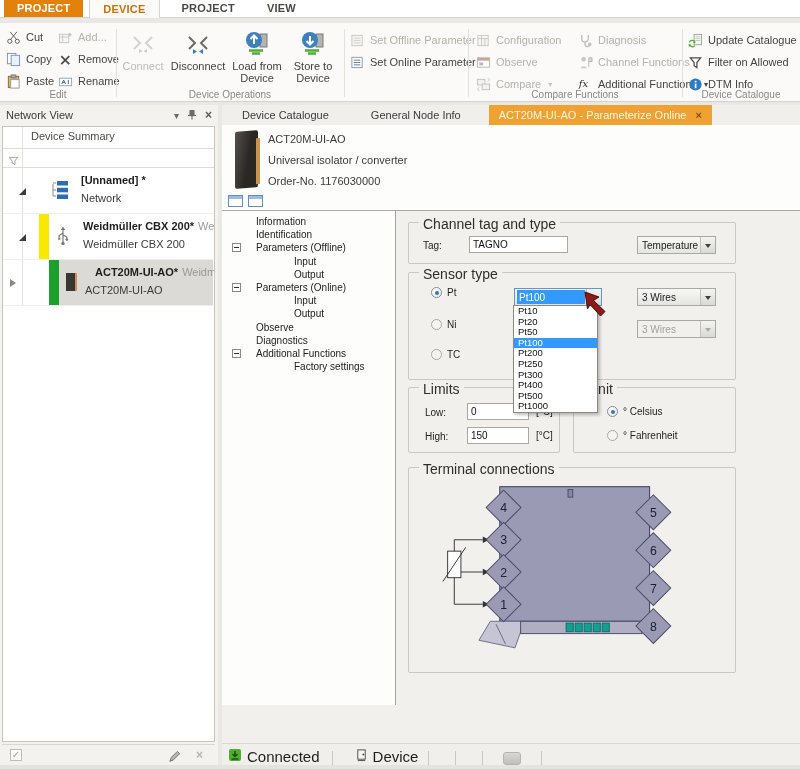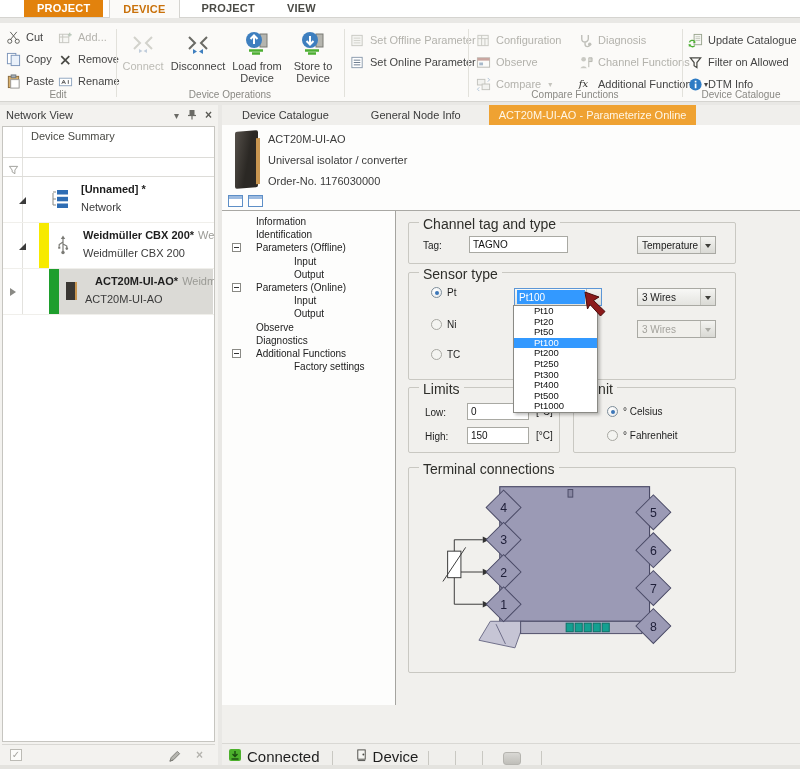--- a/index.html
+++ b/index.html
@@ -2,21 +2,21 @@
 <html><head>
 <meta charset="utf-8">
 <style>
   * { margin:0; padding:0; box-sizing:border-box; }
   body { font-family:"Liberation Sans", sans-serif; background:#d8d7d3; }
   .screen { position:relative; width:800px; height:769px; background:#E9E8E5; overflow:hidden;
             font-family:"Liberation Sans", sans-serif; }
 
   
   .appbar { position:absolute; left:0; top:0; right:0; height:18px; background:#FFFFFF;
-            border-bottom:1px solid #D5D4D0; display:flex; align-items:flex-end; padding-left:24px; }
+            border-bottom:1px solid #D5D4D0; display:flex; align-items:flex-end; padding-left:4px; }
   .atab { font-size:11px; font-weight:bold; padding:4px 13px 3px; color:#3B3B3B; letter-spacing:.2px; }
   .atab.project { background:#E2820D; color:#FFFFFF; }
   .atab.active { background:#FBFAF8; color:#C9710A; border:1px solid #D5D4D0; border-bottom:none;
                  margin:0 6px -1px 6px; position:relative; z-index:2; }
   .atab.plain { font-weight:bold; color:#4A4A45; padding:4px 16px 3px; }
 
   
   .ribbon { position:absolute; left:0; top:23px; right:0; height:79px; background:#FBFAF8;
             border-bottom:1px solid #D5D4D0; }
   .rsep { position:absolute; top:6px; bottom:4px; width:1px; background:#E2E1DB; }
@@ -32,21 +32,21 @@
   .drop { font-size:8px; color:#777; margin-left:2px; }
   .sbtn.dis .drop { color:#C5C4BE; }
 
   
   .netview { position:absolute; left:0; top:105px; width:218px; bottom:4px; background:#F3F2EF; }
   .nv-title { height:20px; display:flex; align-items:center; font-size:11px; color:#3B3B3B; padding:0 6px; }
   .nv-title .t { flex:1; }
   .nv-ticon { font-size:10px; color:#6A6A65; margin-left:8px; }
   .nv-table { position:absolute; left:2px; right:3px; top:21px; bottom:23px; background:#FFFFFF;
               border:1px solid #C6C5C0; overflow:hidden; }
-  .nv-head { height:31px; line-height:19px; font-size:11px; color:#4A4A45; padding-left:28px;
+  .nv-head { height:22px; line-height:19px; font-size:11px; color:#4A4A45; padding-left:28px;
              border-bottom:1px solid #DDDCD8; position:relative; }
   .nv-filter { height:19px; border-bottom:1px solid #DDDCD8; position:relative; }
   .gutline { position:absolute; left:0; top:0; bottom:0; width:20px; border-right:1px solid #E3E2DE; }
   .nrow { position:relative; height:46px; border-bottom:1px solid #F0EFEB; }
   .exp { position:absolute; left:16px; top:20px; width:0; height:0;
          border-left:7px solid transparent; border-bottom:7px solid #3B3B3B; }
   .bar { position:absolute; top:0; bottom:0; width:10px; }
   .sel-rect { position:absolute; left:46px; right:1px; top:0; bottom:0; background:#DBDAD6; }
   .ntext { position:absolute; top:6px; font-size:11px; white-space:nowrap; }
   .ntext .b { font-weight:bold; color:#1E1E1E; }
@@ -56,21 +56,21 @@
                border-left:6px solid #8A8A85; border-top:4px solid transparent; border-bottom:4px solid transparent; }
   .nv-foot { position:absolute; left:2px; right:3px; bottom:0; height:21px; background:#F3F2EF;
              border-top:1px solid #D9D8D4; }
   .chk { position:absolute; left:8px; top:4px; width:12px; height:12px; border:1px solid #BCBBB5;
          background:#FCFCFA; font-size:10px; line-height:10px; color:#A5A49F; text-align:center; }
   .xclose { color:#B5B4AF; font-size:12px; font-weight:bold; }
 
   
   .docbar { position:absolute; left:222px; top:105px; right:0; height:20px; background:#F0EFEC; display:flex; }
   .dtab { font-size:11px; color:#3B3B3B; line-height:20px; padding:0 14px; white-space:nowrap; }
-  .dtab.active { background:#EFA232; color:#FFF6E6; display:flex; align-items:center; gap:9px; padding:0 10px;flex-direction:column; }
+  .dtab.active { background:#EFA232; color:#FFF6E6; display:flex; align-items:center; gap:9px; padding:0 10px; }
   .dtab.active .xo { color:#8F4E08; font-weight:bold; font-size:11px; }
 
   .devheader { position:absolute; left:222px; top:125px; right:0; height:86px; background:#FDFDFC; }
   .thumb { position:absolute; left:13px; top:6px; width:23px; height:57px; background:linear-gradient(100deg,#55504A,#2B2824 55%);
            border-radius:2px; transform:skewY(-4deg); }
   .thumb::after { content:""; position:absolute; right:-2px; top:8px; bottom:3px; width:4px; background:#C89550; }
   .dh-line { position:absolute; left:46px; font-size:11px; color:#3B3B3B; white-space:nowrap; }
   .wicon { position:absolute; width:15px; height:12px; border:1px solid #5E8FC7; background:#fff; }
   .wicon::before { content:""; position:absolute; left:0; top:0; right:0; height:3px; background:#9DBBE0; }
   .hdiv { position:absolute; left:222px; top:210px; right:0; height:1px; background:#A9A8A4; }
@@ -101,21 +101,21 @@
 
   .radio { position:absolute; display:flex; align-items:center; gap:5px; font-size:10px; color:#1E1E1E; }
   .radio .dot { width:11px; height:11px; border-radius:50%; border:1px solid #7E8E9A;
                 background:radial-gradient(circle at 35% 30%, #fff, #E6E8EA); position:relative; }
   .radio.sel .dot::after { content:""; position:absolute; left:2.5px; top:2.5px; width:4px; height:4px;
                            border-radius:50%; background:#3C76B8; }
   .radio.grey .dot { border-color:#A8A8A2; background:#F4F4F1; }
 
   .ddl { position:absolute; left:291px; top:94px; width:85px; background:#fff; border:1px solid #8A8A85;
          box-shadow:2px 2px 3px rgba(0,0,0,.25); z-index:6; }
-  .ddl .it { height:10.6px; line-height:10.6px; font-size:9.5px; padding-left:20px; color:#111; white-space:nowrap; }
+  .ddl .it { height:10.6px; line-height:10.6px; font-size:9.5px; padding-left:4px; color:#111; white-space:nowrap; }
   .ddl .it.sel { background:#3399FF; color:#fff; }
   .cursor { position:absolute; left:362px; top:80px; z-index:7; }
 
   
   .statusbar { position:absolute; left:222px; right:0; top:743px; height:22px; background:#F0EFEC;
                border-top:1px solid #D9D8D4; display:flex; align-items:flex-end; font-size:15px; color:#1E1E1E; }
   .vsep { width:1px; height:14px; background:#C9C8C2; }
   .sb-btn { width:18px; height:13px; border:1px solid #B5B4AF; border-radius:3px;
             background:linear-gradient(#D9D8D4,#BFBEB9); }
   .bstrip { position:absolute; left:0; right:0; bottom:0; height:4px; background:#E4E3DF; }

